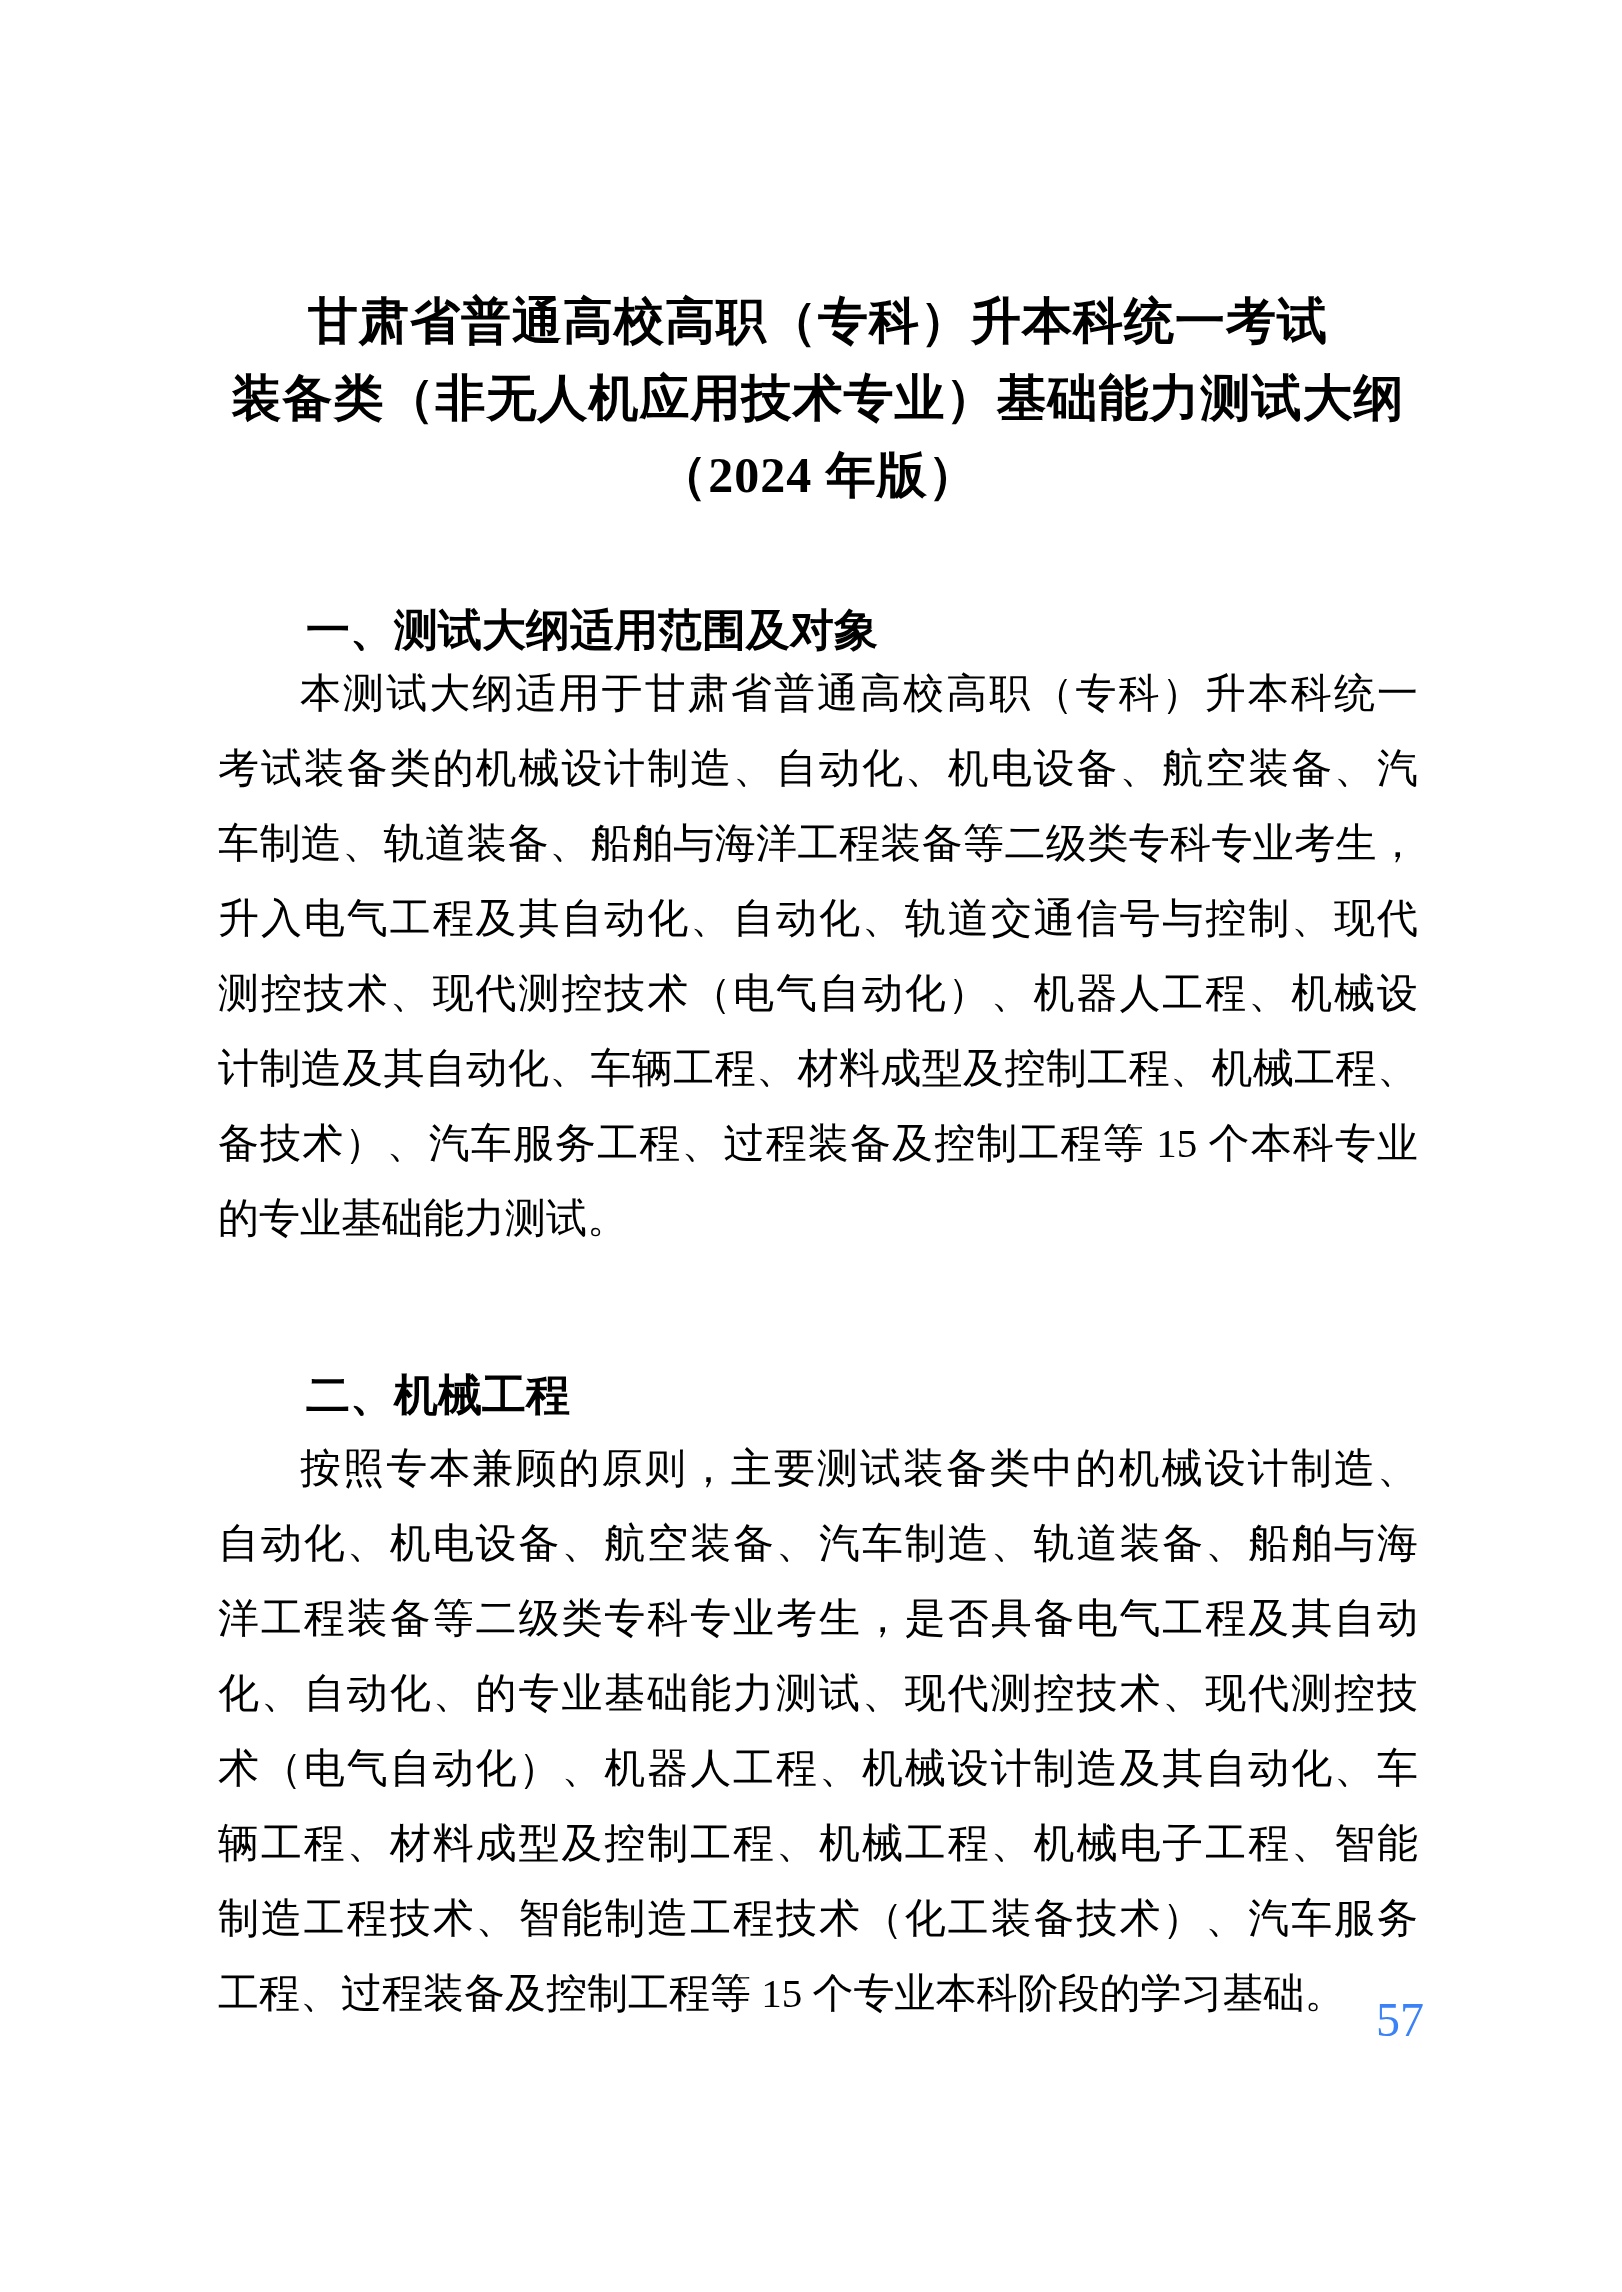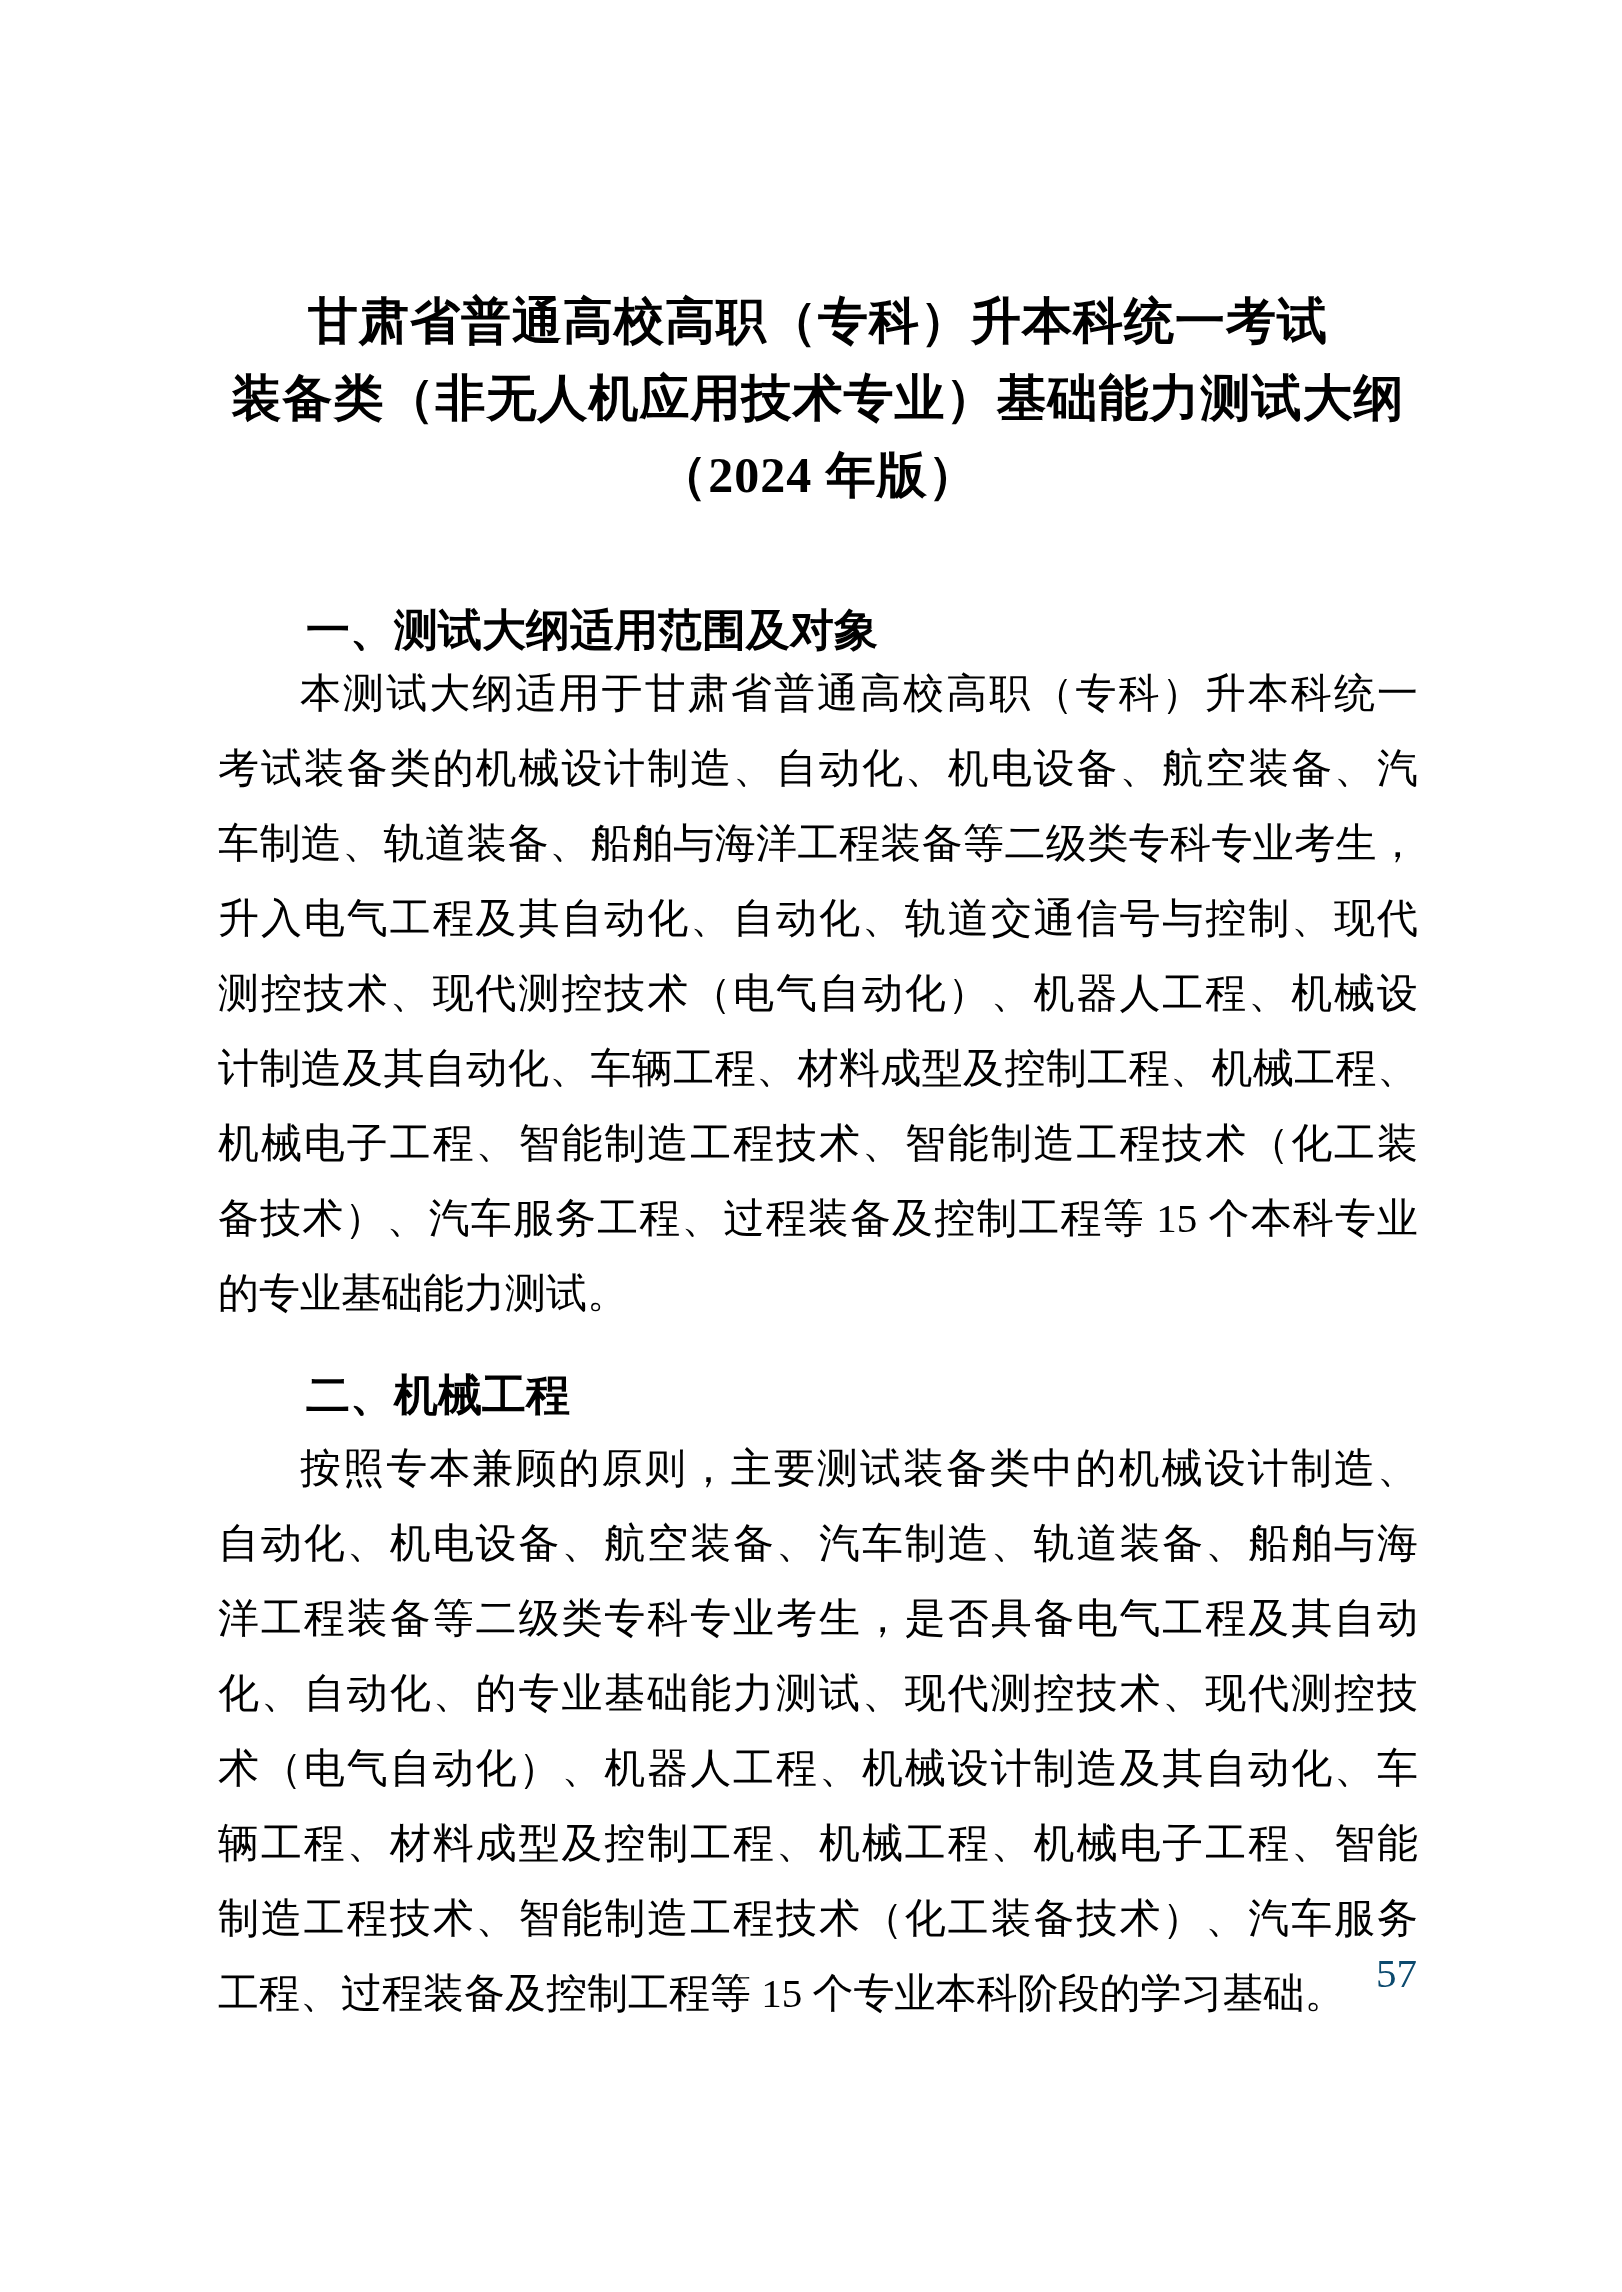--- a/index.html
+++ b/index.html
@@ -56,25 +56,25 @@
     text-align: justify;
     text-align-last: justify;
     white-space: nowrap;
   }
   .body-line.first { text-indent: 82px; }
   .body-line.last { text-align-last: left; }
   
   .page-number {
     position: absolute;
     left: 1376px;
-    top: 1952px;
+    top: 1998px;
     font-family: "Liberation Serif", serif;
-    font-size: 41px;
+    font-size: 48px;
     line-height: 43px;
-    color: #0c4a6e;
+    color: #3b82f6;
   }
 </style>
 </head>
 <body>
 
 <div class="page">
 
   <header class="doc-title">
     <div class="title-line">甘肃省普通高校高职（专科）升本科统一考试</div>
     <div class="title-line">装备类（非无人机应用技术专业）基础能力测试大纲</div>
@@ -83,21 +83,20 @@
 
   <h2 class="sec-heading sec1-heading" style="margin:0;">一、测试大纲适用范围及对象</h2>
 
   <div class="para para1">
       <div class="body-line first">本测试大纲适用于甘肃省普通高校高职（专科）升本科统一</div>
       <div class="body-line">考试装备类的机械设计制造、自动化、机电设备、航空装备、汽</div>
       <div class="body-line">车制造、轨道装备、船舶与海洋工程装备等二级类专科专业考生，</div>
       <div class="body-line">升入电气工程及其自动化、自动化、轨道交通信号与控制、现代</div>
       <div class="body-line">测控技术、现代测控技术（电气自动化）、机器人工程、机械设</div>
       <div class="body-line">计制造及其自动化、车辆工程、材料成型及控制工程、机械工程、</div>
-      <div class="body-line">机械电子工程、智能制造工程技术、智能制造工程技术（化工装</div>
       <div class="body-line">备技术）、汽车服务工程、过程装备及控制工程等 15 个本科专业</div>
       <div class="body-line last">的专业基础能力测试。</div>
     </div>
 
   <h2 class="sec-heading sec2-heading" style="margin:0;">二、机械工程</h2>
 
   <div class="para para2">
       <div class="body-line first">按照专本兼顾的原则，主要测试装备类中的机械设计制造、</div>
       <div class="body-line">自动化、机电设备、航空装备、汽车制造、轨道装备、船舶与海</div>
       <div class="body-line">洋工程装备等二级类专科专业考生，是否具备电气工程及其自动</div>

